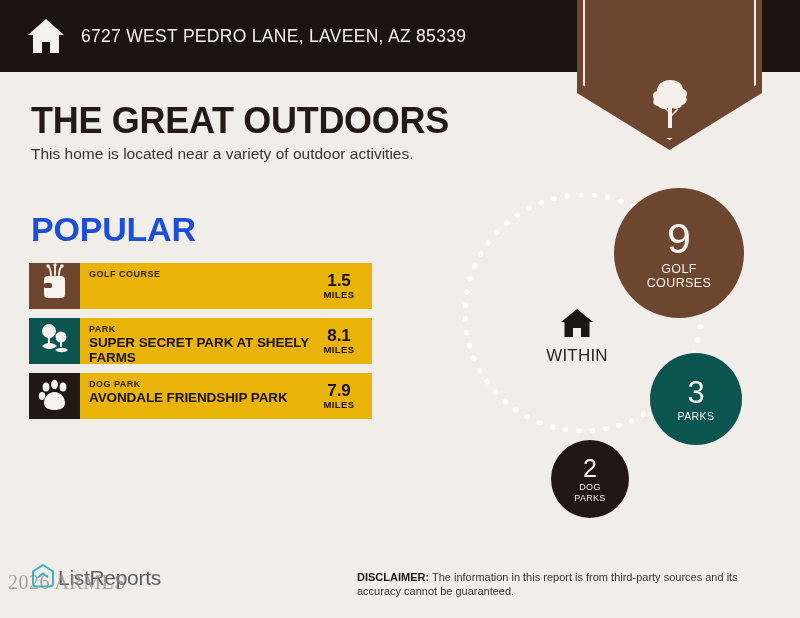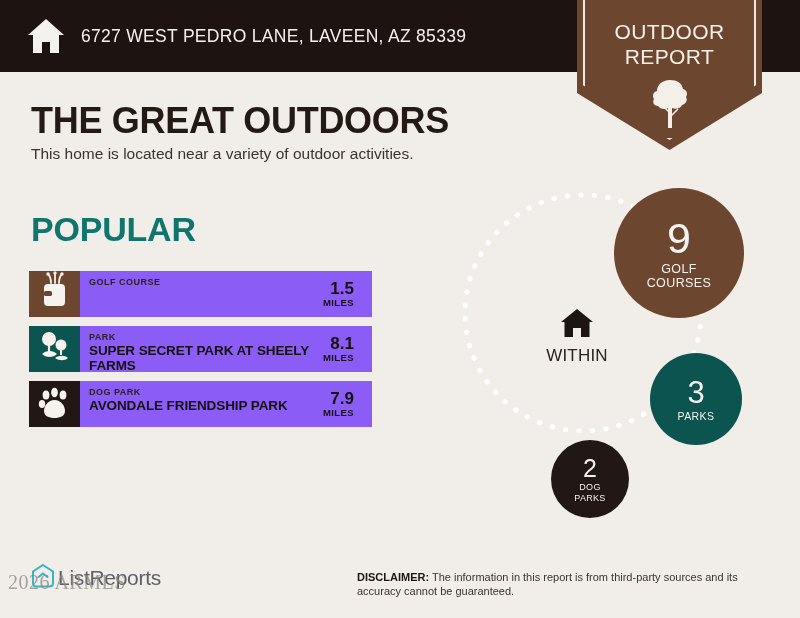--- a/index.html
+++ b/index.html
@@ -98,35 +98,34 @@
     left: 31px; top: 145px;
     font-size: 15.5px;
     color: #3b3330;
   }
   .section-title {
     position: absolute;
     left: 31px; top: 210px;
     font-size: 34px;
     font-weight: bold;
     letter-spacing: -0.2px;
-    color: #0f766e;
+    color: #1d4ed8;
   }
 
   
   .list {
     position: absolute;
     left: 29px; top: 263px;
     width: 343px;
   }
   .list-item {
     position: relative;
     height: 46px;
     margin-bottom: 9px;
-    background: #8b5cf6;
-    margin-top: 8px;
+    background: #eab308;
   }
   .item-tile {
     position: absolute;
     left: 0; top: 0;
     width: 51px; height: 46px;
   }
   .item-tile svg { display: block; }
   .item-text {
     position: absolute;
     left: 60px; top: 6px;
@@ -141,22 +140,22 @@
   }
   .item-name {
     font-size: 13.5px;
     font-weight: bold;
     letter-spacing: -0.1px;
     color: #17110e;
     line-height: 15px;
   }
   .item-dist {
     position: absolute;
-    right: 18px; top: 9px;
-    text-align: right;
+    right: 9px; top: 9px;
+    text-align: center;
     width: 48px;
   }
   .dist-num {
     font-size: 17px;
     font-weight: bold;
     color: #17110e;
     line-height: 17px;
   }
   .dist-unit {
     font-size: 9.5px;
@@ -266,24 +265,20 @@
   <div class="header-home-icon">
     <svg viewBox="0 0 40 38" width="40" height="38">
       <path d="M20 2 L38 18 L33 18 L33 36 L24 36 L24 25 L16 25 L16 36 L7 36 L7 18 L2 18 Z" fill="#f4f1ee"></path>
     </svg>
   </div>
   <div class="header-address">6727 WEST PEDRO LANE, LAVEEN, AZ 85339</div>
 
   <div class="badge"></div>
   <div class="badge-inner-line"></div>
   <div class="badge-inner-mask"></div>
-  <div class="badge-text">
-    <div>OUTDOOR</div>
-    <div>REPORT</div>
-  </div>
   <div class="badge-tree">
     <svg viewBox="0 0 42 50" width="42" height="50">
       <path d="M21 2 C13 2 8 7 8 13 C4 14 3 18 5 21 C3 24 5 28 9 28 C11 31 16 32 19 30 L19 50 L23 50 L23 30 C27 32 32 30 33 27 C37 26 39 22 37 19 C39 16 38 12 34 11 C33 5 28 2 21 2 Z" fill="#f4efe9"></path>
       <path d="M20 34 L13 27 M22 38 L29 31" stroke="#f4efe9" stroke-width="1.6" fill="none"></path>
     </svg>
   </div>
 
   <div class="headline">THE GREAT OUTDOORS</div>
   <div class="subhead">This home is located near a variety of outdoor activities.</div>
   <div class="section-title">POPULAR</div>

